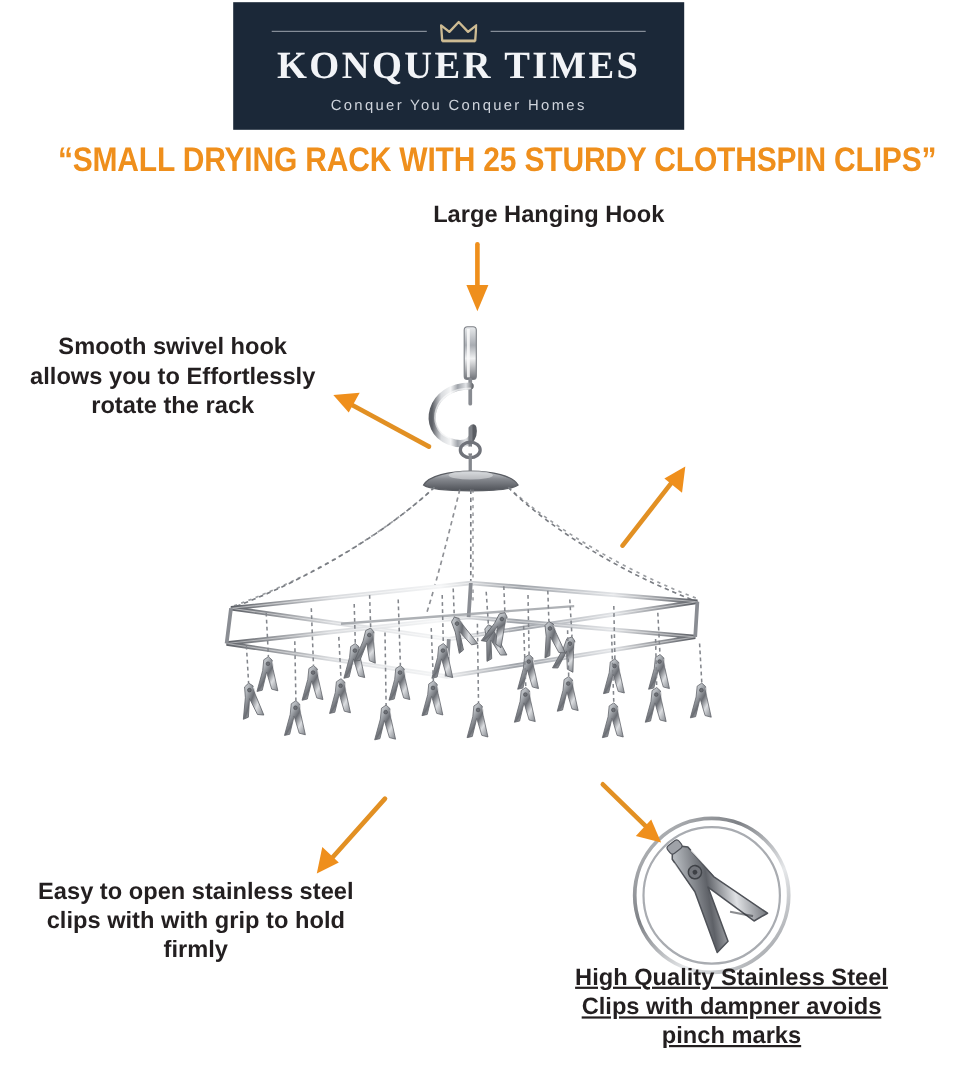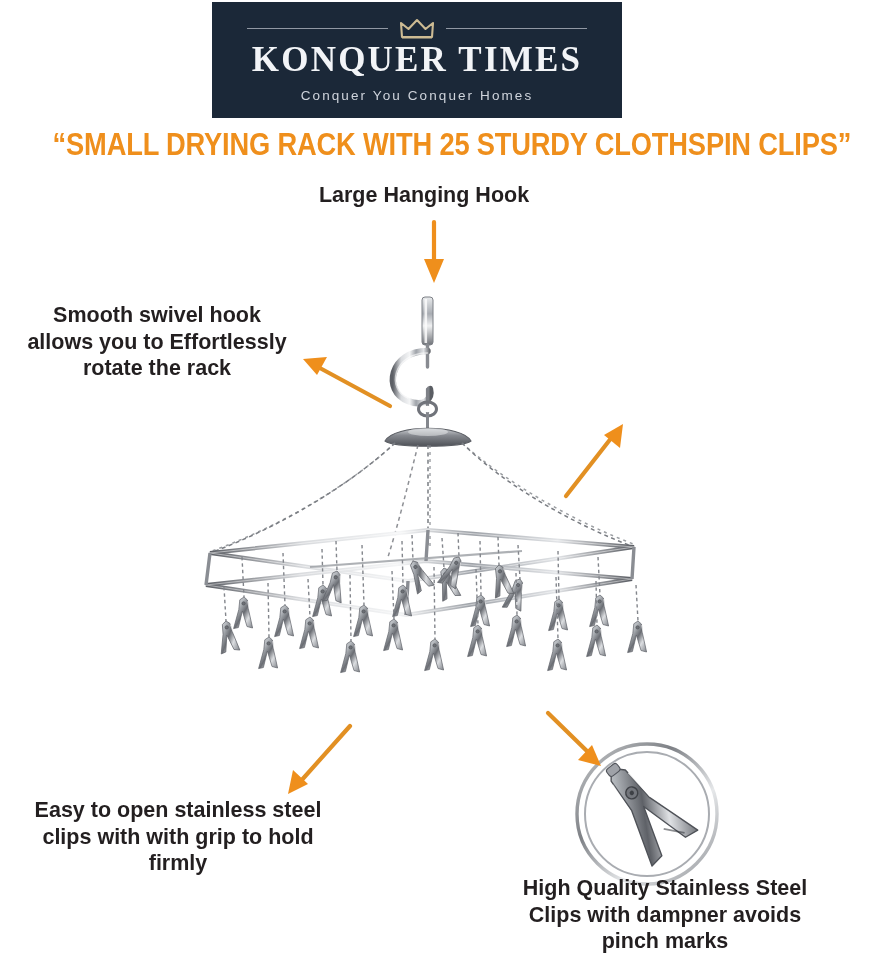--- a/index.html
+++ b/index.html
@@ -96,25 +96,25 @@
   .callout {
     position: absolute;
     color: #231f20;
     font-family: "Liberation Sans", sans-serif;
     font-weight: 700;
     font-size: 21.5px;
     line-height: 1.24;
     text-align: center;
     white-space: pre-line;
   }
-  .callout.hook      { left: 244px; top: 182px;  width: 360px; }
+  .callout.hook      { left: 244px; top: 182px;  width: 360px; text-align: right; }
   .callout.swivel    { left: -8px;  top: 302px;  width: 330px; }
   .callout.chain     { left: 562px; top: 370px;  width: 300px; }
   .callout.easyopen  { left: -2px;  top: 797px;  width: 360px; }
-  .callout.quality   { left: 470px; top: 875px;  width: 390px; }
+  .callout.quality   { left: 470px; top: 875px;  width: 390px; text-decoration: underline; }
 
   
   .arrow-layer {
     position: absolute;
     left: 0; top: 0;
     width: 877px; height: 972px;
     pointer-events: none;
   }
 
   

